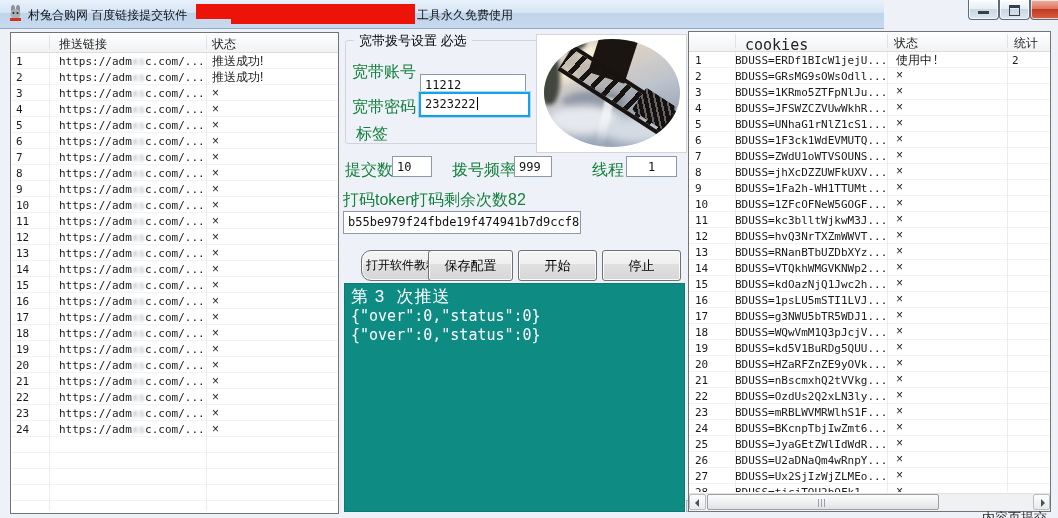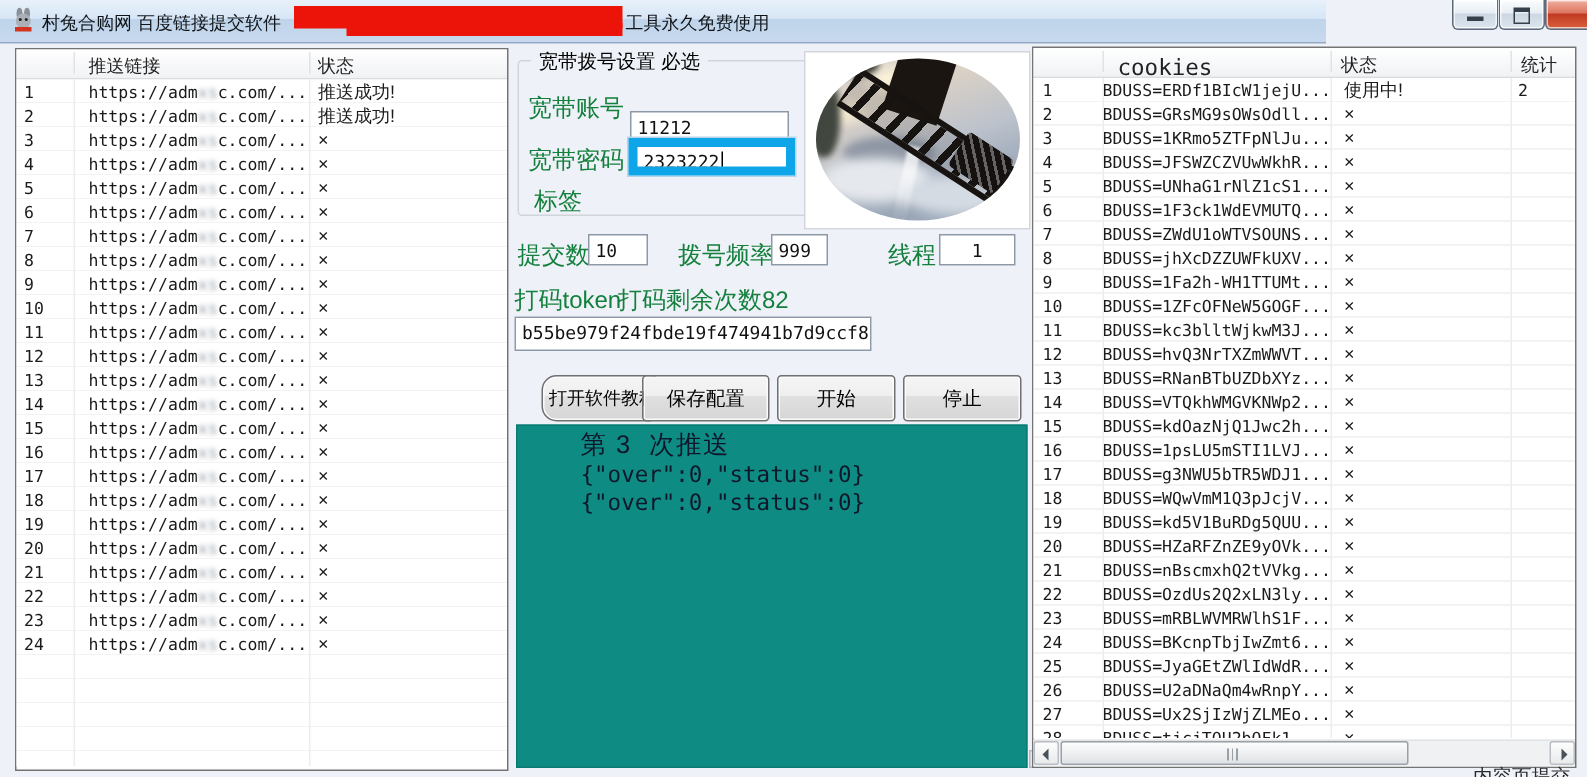--- a/index.html
+++ b/index.html
@@ -42,42 +42,42 @@
     font-size:11px;color:#1b1b1b;white-space:nowrap;}
   .lrow .c,.rrow .c{overflow:hidden;}
   
   .c-n{width:38px;padding-left:5px;box-sizing:border-box;}
   .c-link{width:157px;padding-left:10px;box-sizing:border-box;}
   .c-st{padding-left:6px;font-family:"Liberation Sans",sans-serif;font-size:12px;}
   .blurseg{color:#9aa2ad;filter:blur(1.5px);}
   
   .r-n{width:46px;padding-left:6px;box-sizing:border-box;}
   .r-cookie{width:152px;box-sizing:border-box;}
-  .r-st{width:118px;padding-left:9px;box-sizing:border-box;font-family:Liberation Sans, sans-serif;font-size:12px;}
+  .r-st{width:118px;padding-left:9px;box-sizing:border-box;font-family:Liberation Mono, monospace;font-size:12px;}
   .r-cnt{padding-left:7px;}
   
   .lbl{position:absolute;font-size:16px;color:#15803d;white-space:nowrap;}
   .tin{position:absolute;background:#fff;border:1px solid #8d99a7;box-sizing:border-box;
     font-family:"DejaVu Sans Mono","Liberation Mono",monospace;font-size:12px;color:#111;
     padding:3px 0 0 4px;white-space:nowrap;overflow:hidden;}
   .groupbox{position:absolute;left:345px;top:40px;width:236px;height:102px;
     border:1px solid #d0d5db;border-radius:3px;}
   .gb-legend{position:absolute;left:8px;top:-9px;background:#eef2f8;padding:0 5px;font-size:13px;color:#000;white-space:nowrap;}
-  .pw-focus{border:6px solid #0ea5e9;box-shadow:0 0 0 1px #b5d4ea;}
+  .pw-focus{border:2px solid #0ea5e9;box-shadow:0 0 0 1px #b5d4ea;}
   .caret{display:inline-block;width:1px;height:13px;background:#000;vertical-align:-2px;margin-left:1px;}
   .btn{position:absolute;top:250px;height:29px;border:1px solid #707070;border-radius:3px;
     background:linear-gradient(#f5f5f5 0%,#efefef 45%,#e0e0e0 46%,#d6d6d6 100%);
     box-shadow:inset 0 0 0 1px #fbfbfb;font-size:13px;color:#000;
     display:flex;align-items:center;justify-content:center;white-space:nowrap;cursor:default;}
   
   .console{position:absolute;left:344px;top:283px;width:341px;height:229px;
     background:#0e8c84;border:1px solid #0a7a72;box-sizing:border-box;
     padding:2px 6px;overflow:hidden;}
   .cline{font-family:"DejaVu Sans Mono","Liberation Mono",monospace;font-size:15px;
-    color:#0f172a;line-height:19px;white-space:pre;margin-left:36px;}
+    color:#ffffff;line-height:19px;white-space:pre;}
   .console div.cline:first-of-type{font-family:"Liberation Sans",sans-serif;font-size:17px;letter-spacing:1px;line-height:21px;}
   .console-corner{position:absolute;left:686px;top:500px;width:8px;height:12px;
     background:#e4e9ee;border:1px solid #b3b9c0;box-sizing:border-box;}
   
   .photo{position:absolute;left:536px;top:34px;width:151px;height:119px;background:#fff;border:1px solid #d2d6db;box-sizing:border-box;}
   .oval{position:absolute;left:7px;top:4px;width:136px;height:108px;border-radius:50%;overflow:hidden;
     background:linear-gradient(160deg,#d3d1d4 0%,#ddd2c5 25%,#bcc2cc 55%,#97a4b5 80%,#aab6c4 100%);}
   .oval > div{position:absolute;}
   .ph-glow1{left:26px;top:0px;width:42px;height:26px;background:radial-gradient(#fcf3da 0%,rgba(252,243,218,0) 70%);}
   .ph-glow2{left:2px;top:24px;width:36px;height:24px;background:radial-gradient(#f8eed4 0%,rgba(248,238,212,0) 70%);}

